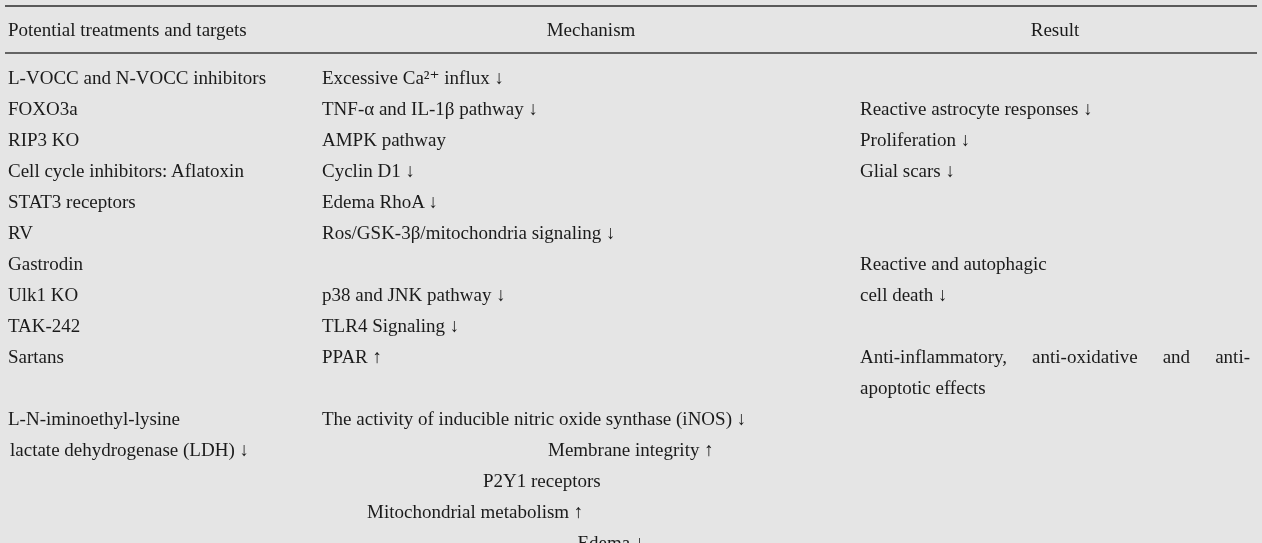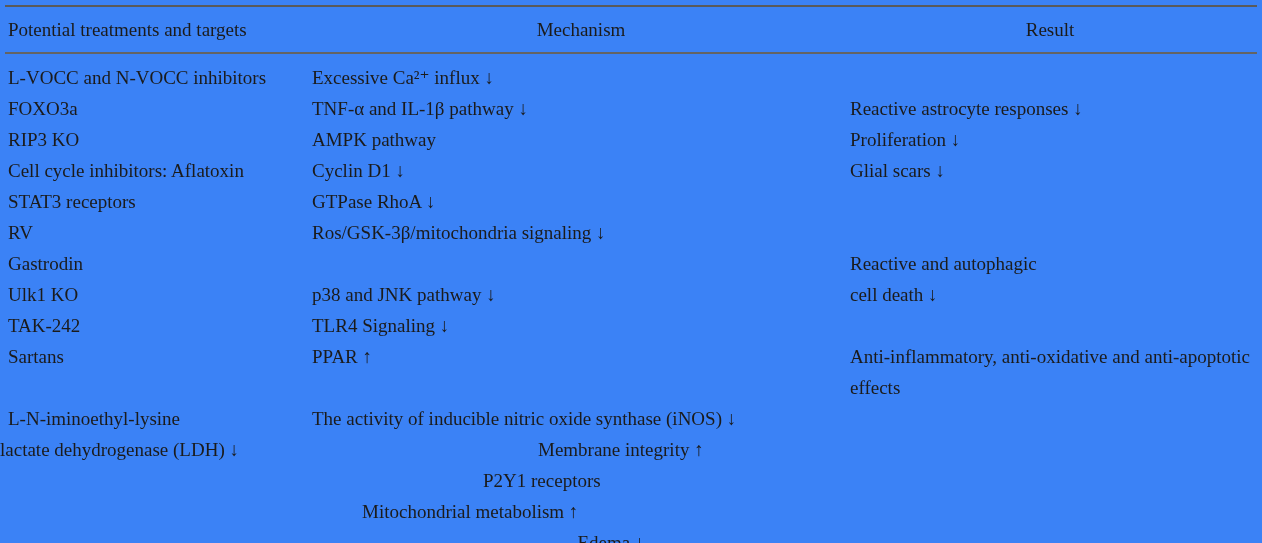--- a/index.html
+++ b/index.html
@@ -1,35 +1,35 @@
 <!DOCTYPE html>
 <html><head>
 <meta charset="utf-8">
 <style>
   * { margin: 0; padding: 0; box-sizing: border-box; }
   html, body { background: #ffffff; }
   .page {
     position: relative;
     width: 1262px;
     height: 543px;
-    background: #3b82f6;
+    background: #e5e5e5;
     font-family: "Liberation Serif", "DejaVu Serif", serif;
     font-size: 19px;
     color: #1b1b1b;
     overflow: hidden;
   }
   .rule { margin: 0 5px; background: #5a5a5a; }
   .rule.top { height: 2px; margin-top: 5px; }
   .rule.mid { height: 2px; background: #646464; }
   .rule.bottom { height: 2px; margin-top: 6px; background: #6a6a6a; }
   .header-row { display: flex; height: 45px; align-items: center; }
   .row { display: flex; min-height: 31px; }
   .row.vcenter { align-items: center; flex-direction: column; }
   .col1 { width: 312px; padding-left: 8px; flex-shrink: 0; }
-  .col2 { width: 538px; flex-shrink: 0; }
+  .col2 { width: 538px; flex-shrink: 0; margin-left: 10px; }
   .col3 { flex: 1; padding-right: 12px; }
   .header-row .col2, .header-row .col3 { text-align: center; }
   .tbody { padding-top: 8px; }
   .cell { line-height: 31px; white-space: pre-line; }
   .justify { text-align: justify; }
 </style>
 </head>
 <body>
 
 <div class="page">
@@ -65,21 +65,21 @@
     </div>
 
     <div class="row">
       <div class="col1 cell">Cell cycle inhibitors: Aflatoxin</div>
       <div class="col2 cell">Cyclin D1 ↓</div>
       <div class="col3 cell">Glial scars ↓</div>
     </div>
 
     <div class="row">
       <div class="col1 cell">STAT3 receptors</div>
-      <div class="col2 cell">GTPase RhoA ↓</div>
+      <div class="col2 cell">Edema RhoA ↓</div>
       <div class="col3 cell"></div>
     </div>
 
     <div class="row">
       <div class="col1 cell">RV</div>
       <div class="col2 cell">Ros/GSK-3β/mitochondria signaling ↓</div>
       <div class="col3 cell"></div>
     </div>
 
     <div class="row">

